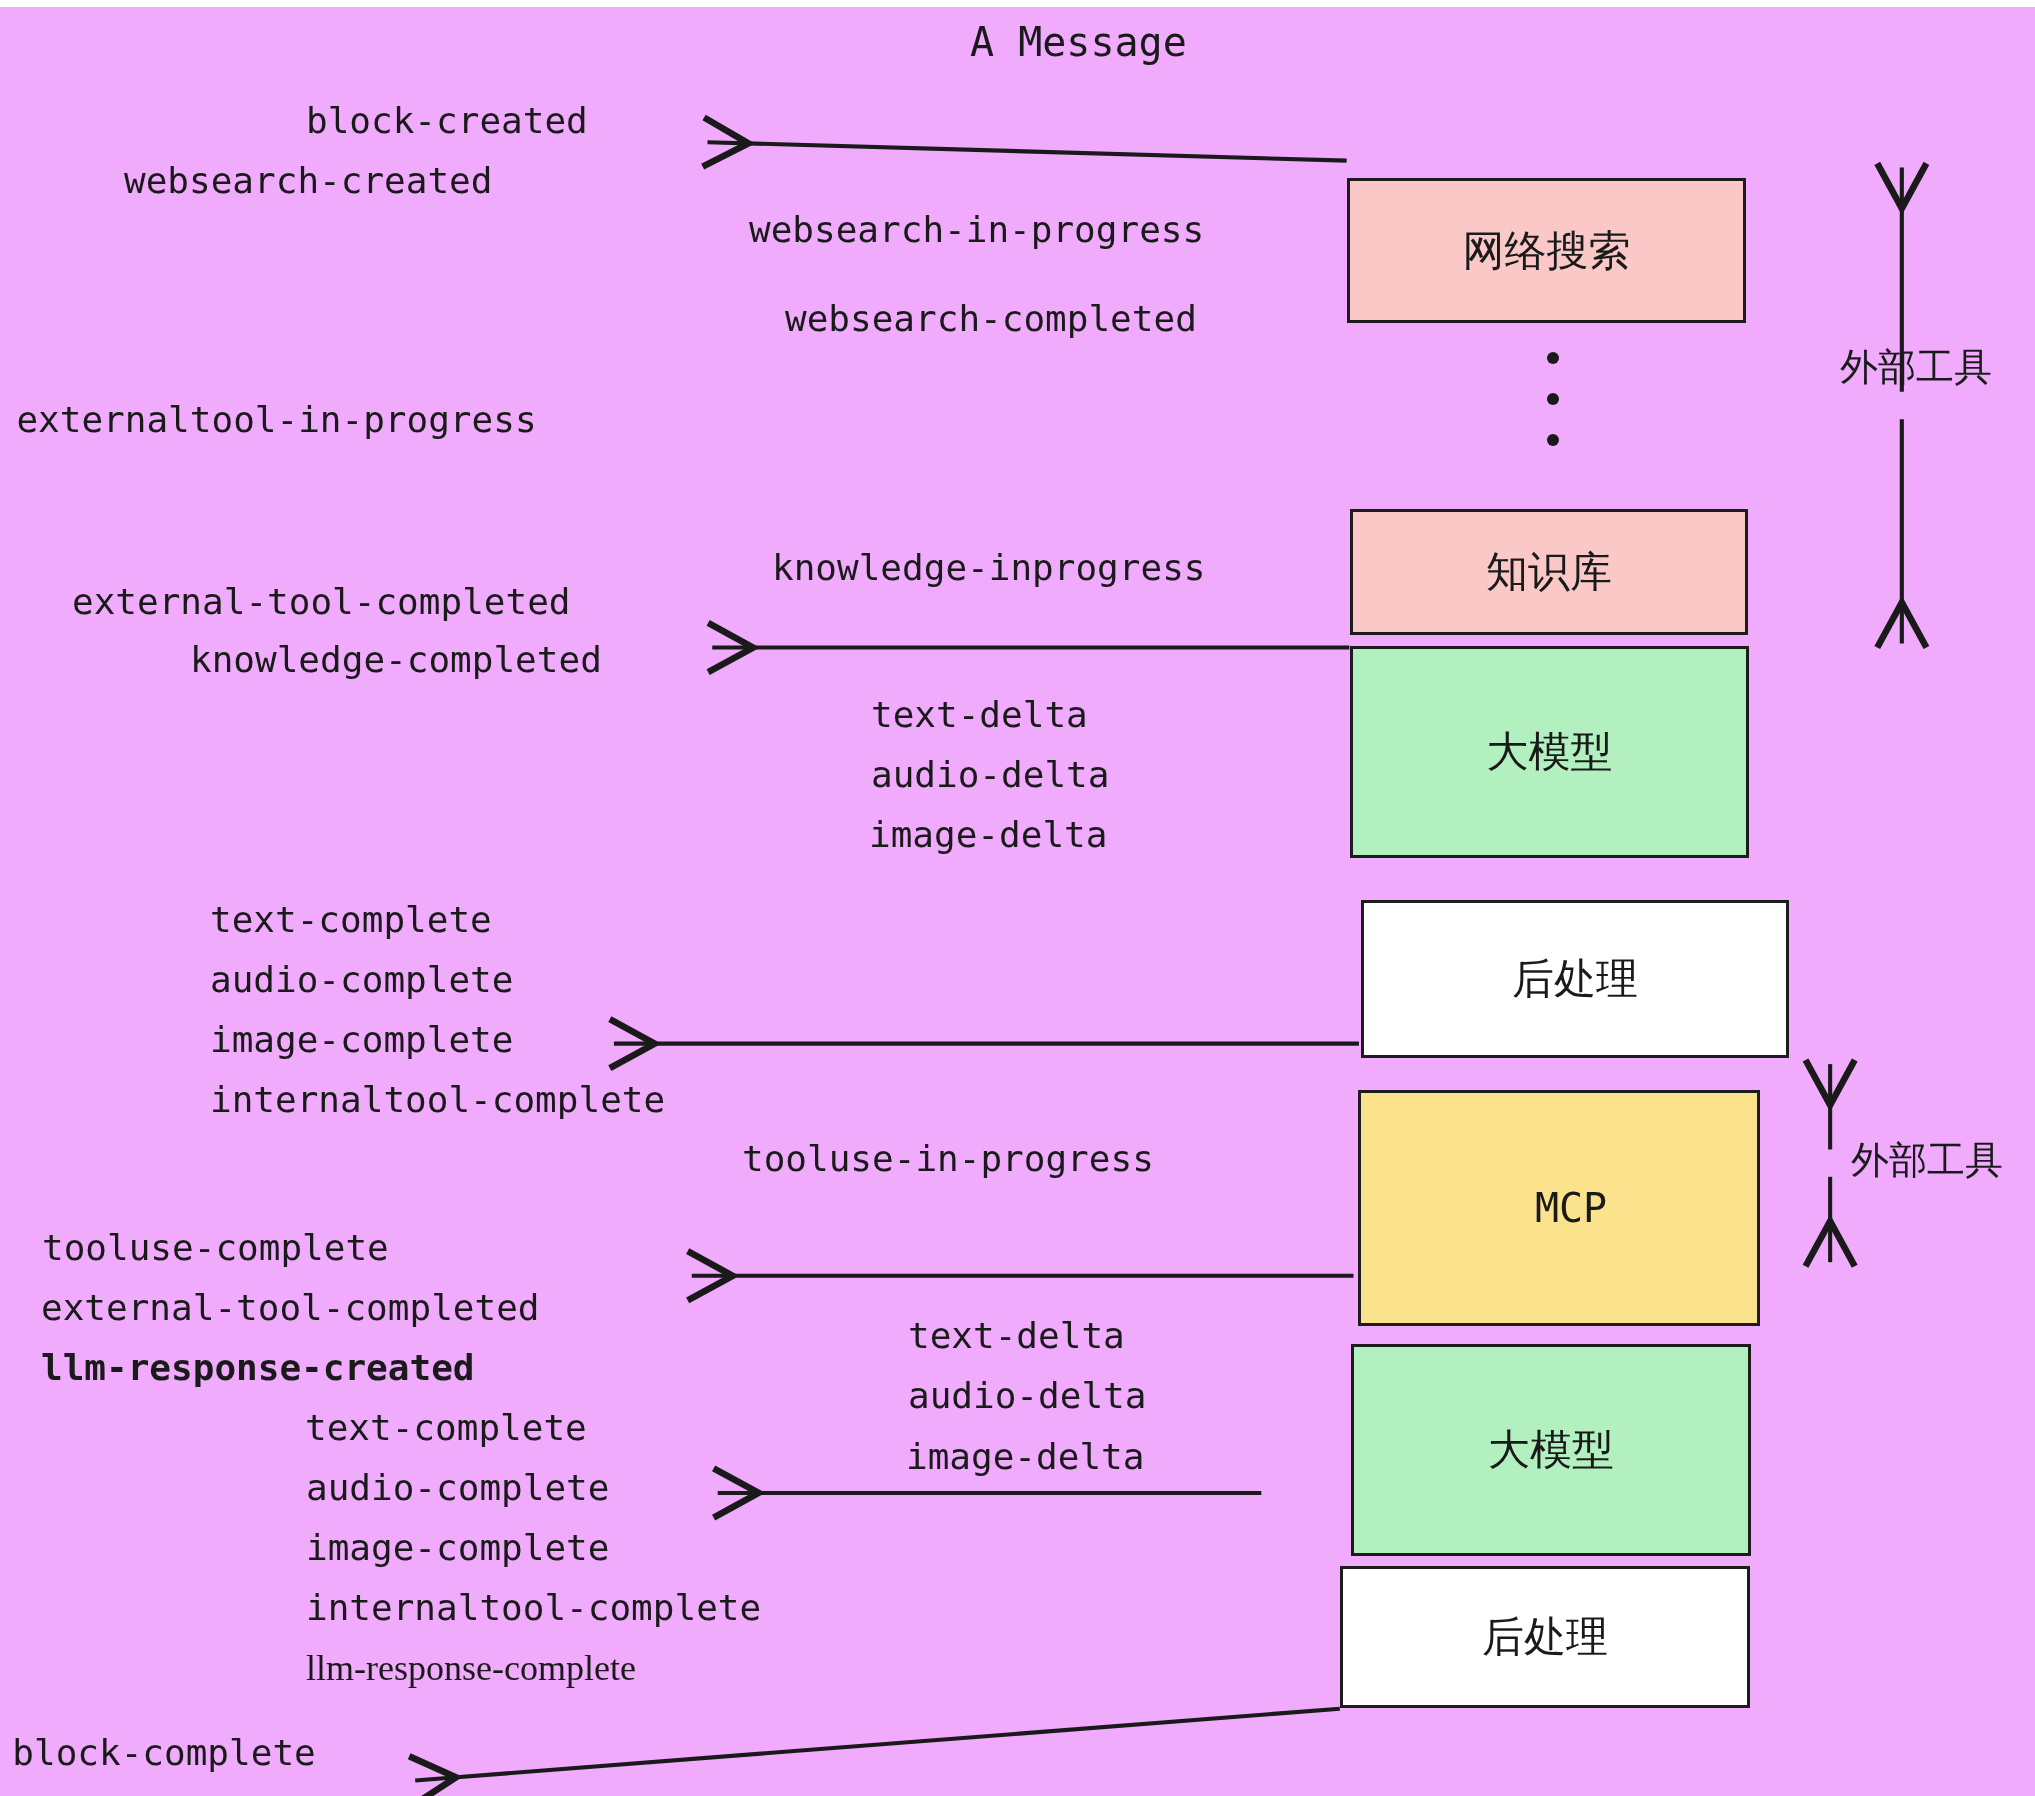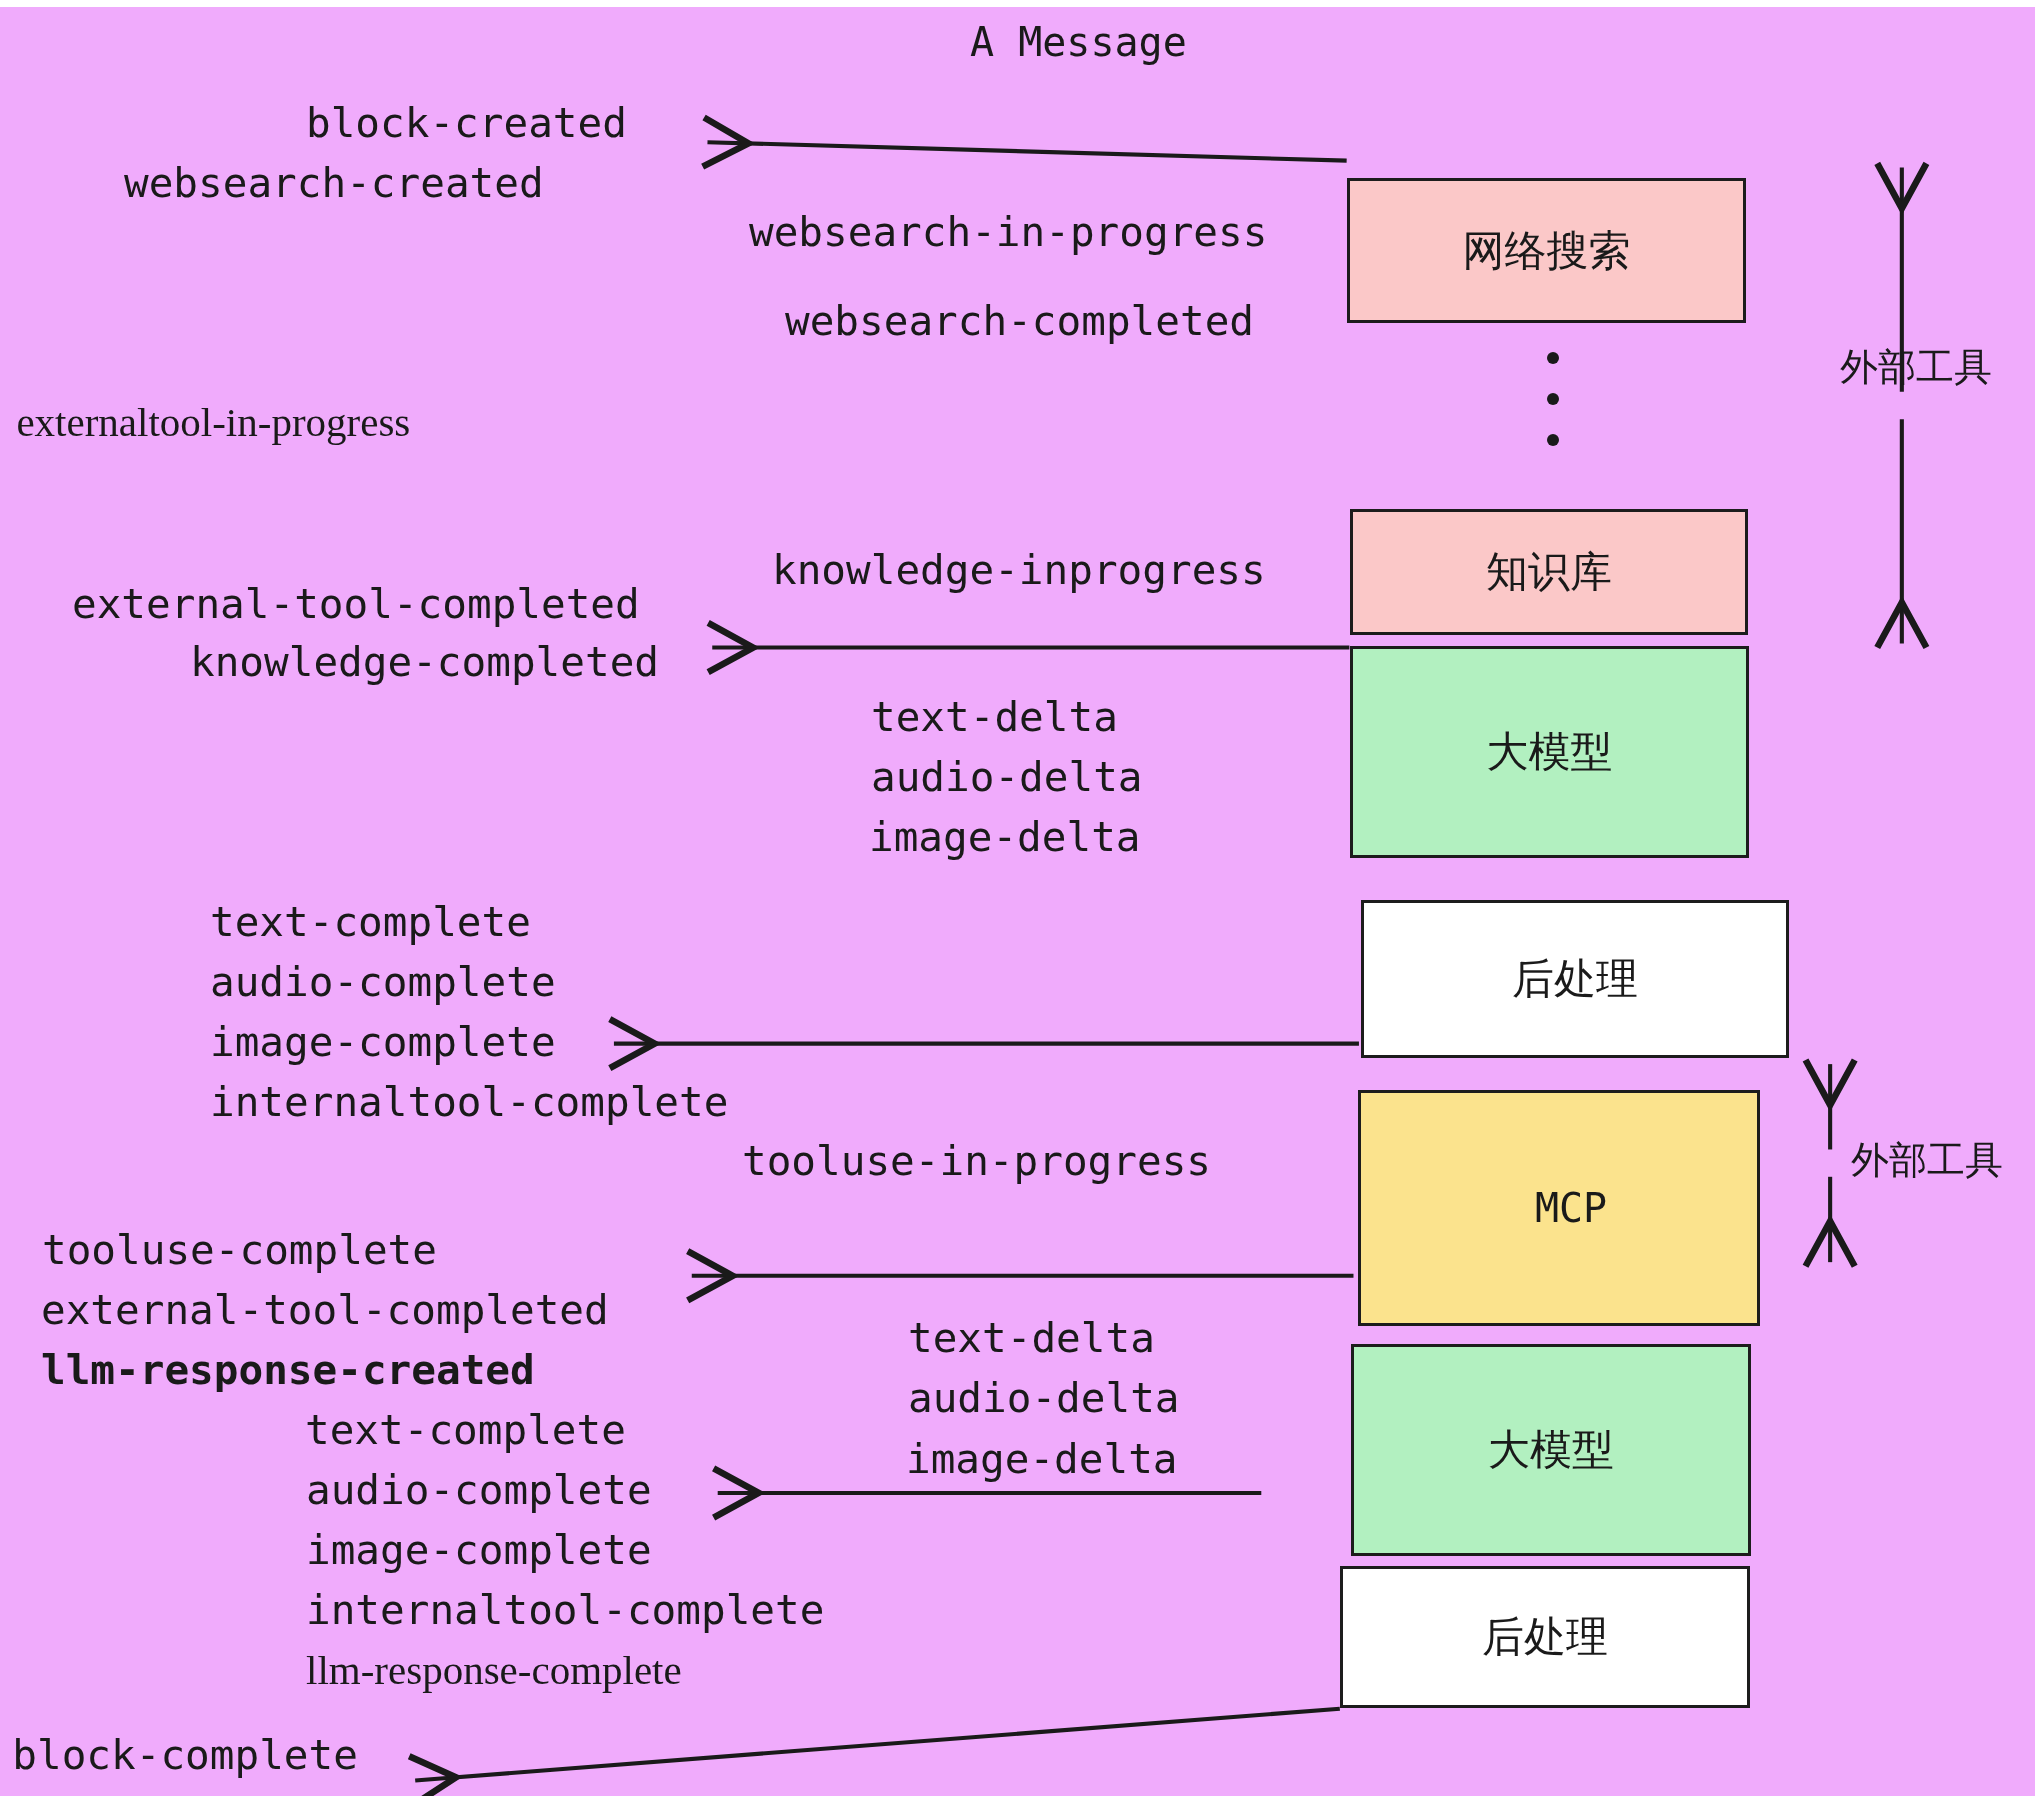--- a/index.html
+++ b/index.html
@@ -12,21 +12,21 @@
     width: 2035px;
     height: 1796px;
     background: #f0abfc;
     font-family: "DejaVu Sans Mono", "Liberation Mono", monospace;
     overflow: hidden;
     margin-top: 7px;
   }
   .evt {
     position: absolute;
     font-family: "DejaVu Sans Mono", "Liberation Mono", monospace;
-    font-size: 41px;
+    font-size: 36px;
     line-height: 1;
     color: #1a1a1a;
     white-space: nowrap;
     letter-spacing: 0px;
   }
   .title {
     position: absolute;
     font-family: "DejaVu Sans Mono", "Liberation Mono", monospace;
     font-size: 40px;
     color: #1a1a1a;
@@ -134,21 +134,21 @@
       </div>
       <div class="node" style="left: 1340px; top: 1559px; width: 410px; height: 142px; background: rgb(255, 255, 255);">
         <span class="node-label">后处理</span>
       </div>
     </div>
   <div id="events-layer">
       <div class="evt" style="left: 306px; top: 96px;">block-created</div>
       <div class="evt" style="left: 124px; top: 156px;">websearch-created</div>
       <div class="evt" style="left: 749px; top: 205px;">websearch-in-progress</div>
       <div class="evt" style="left: 785px; top: 294px;">websearch-completed</div>
-      <div class="evt" style="left: 16.4px; top: 395px; font-family: Liberation Serif, serif;">externaltool-in-progress</div>
+      <div class="evt" style="left: 16.4px; top: 395px;">externaltool-in-progress</div>
       <div class="evt" style="left: 772px; top: 543px;">knowledge-inprogress</div>
       <div class="evt" style="left: 72px; top: 577px;">external-tool-completed</div>
       <div class="evt" style="left: 190px; top: 635px; text-align: right;">knowledge-completed</div>
       <div class="evt" style="left: 871px; top: 690px;">text-delta</div>
       <div class="evt" style="left: 871px; top: 750px;">audio-delta</div>
       <div class="evt" style="left: 869px; top: 810px;">image-delta</div>
       <div class="evt" style="left: 210px; top: 895px;">text-complete</div>
       <div class="evt" style="left: 210px; top: 955px;">audio-complete</div>
       <div class="evt" style="left: 210px; top: 1015px;">image-complete</div>
       <div class="evt" style="left: 210px; top: 1075px;">internaltool-complete</div>

